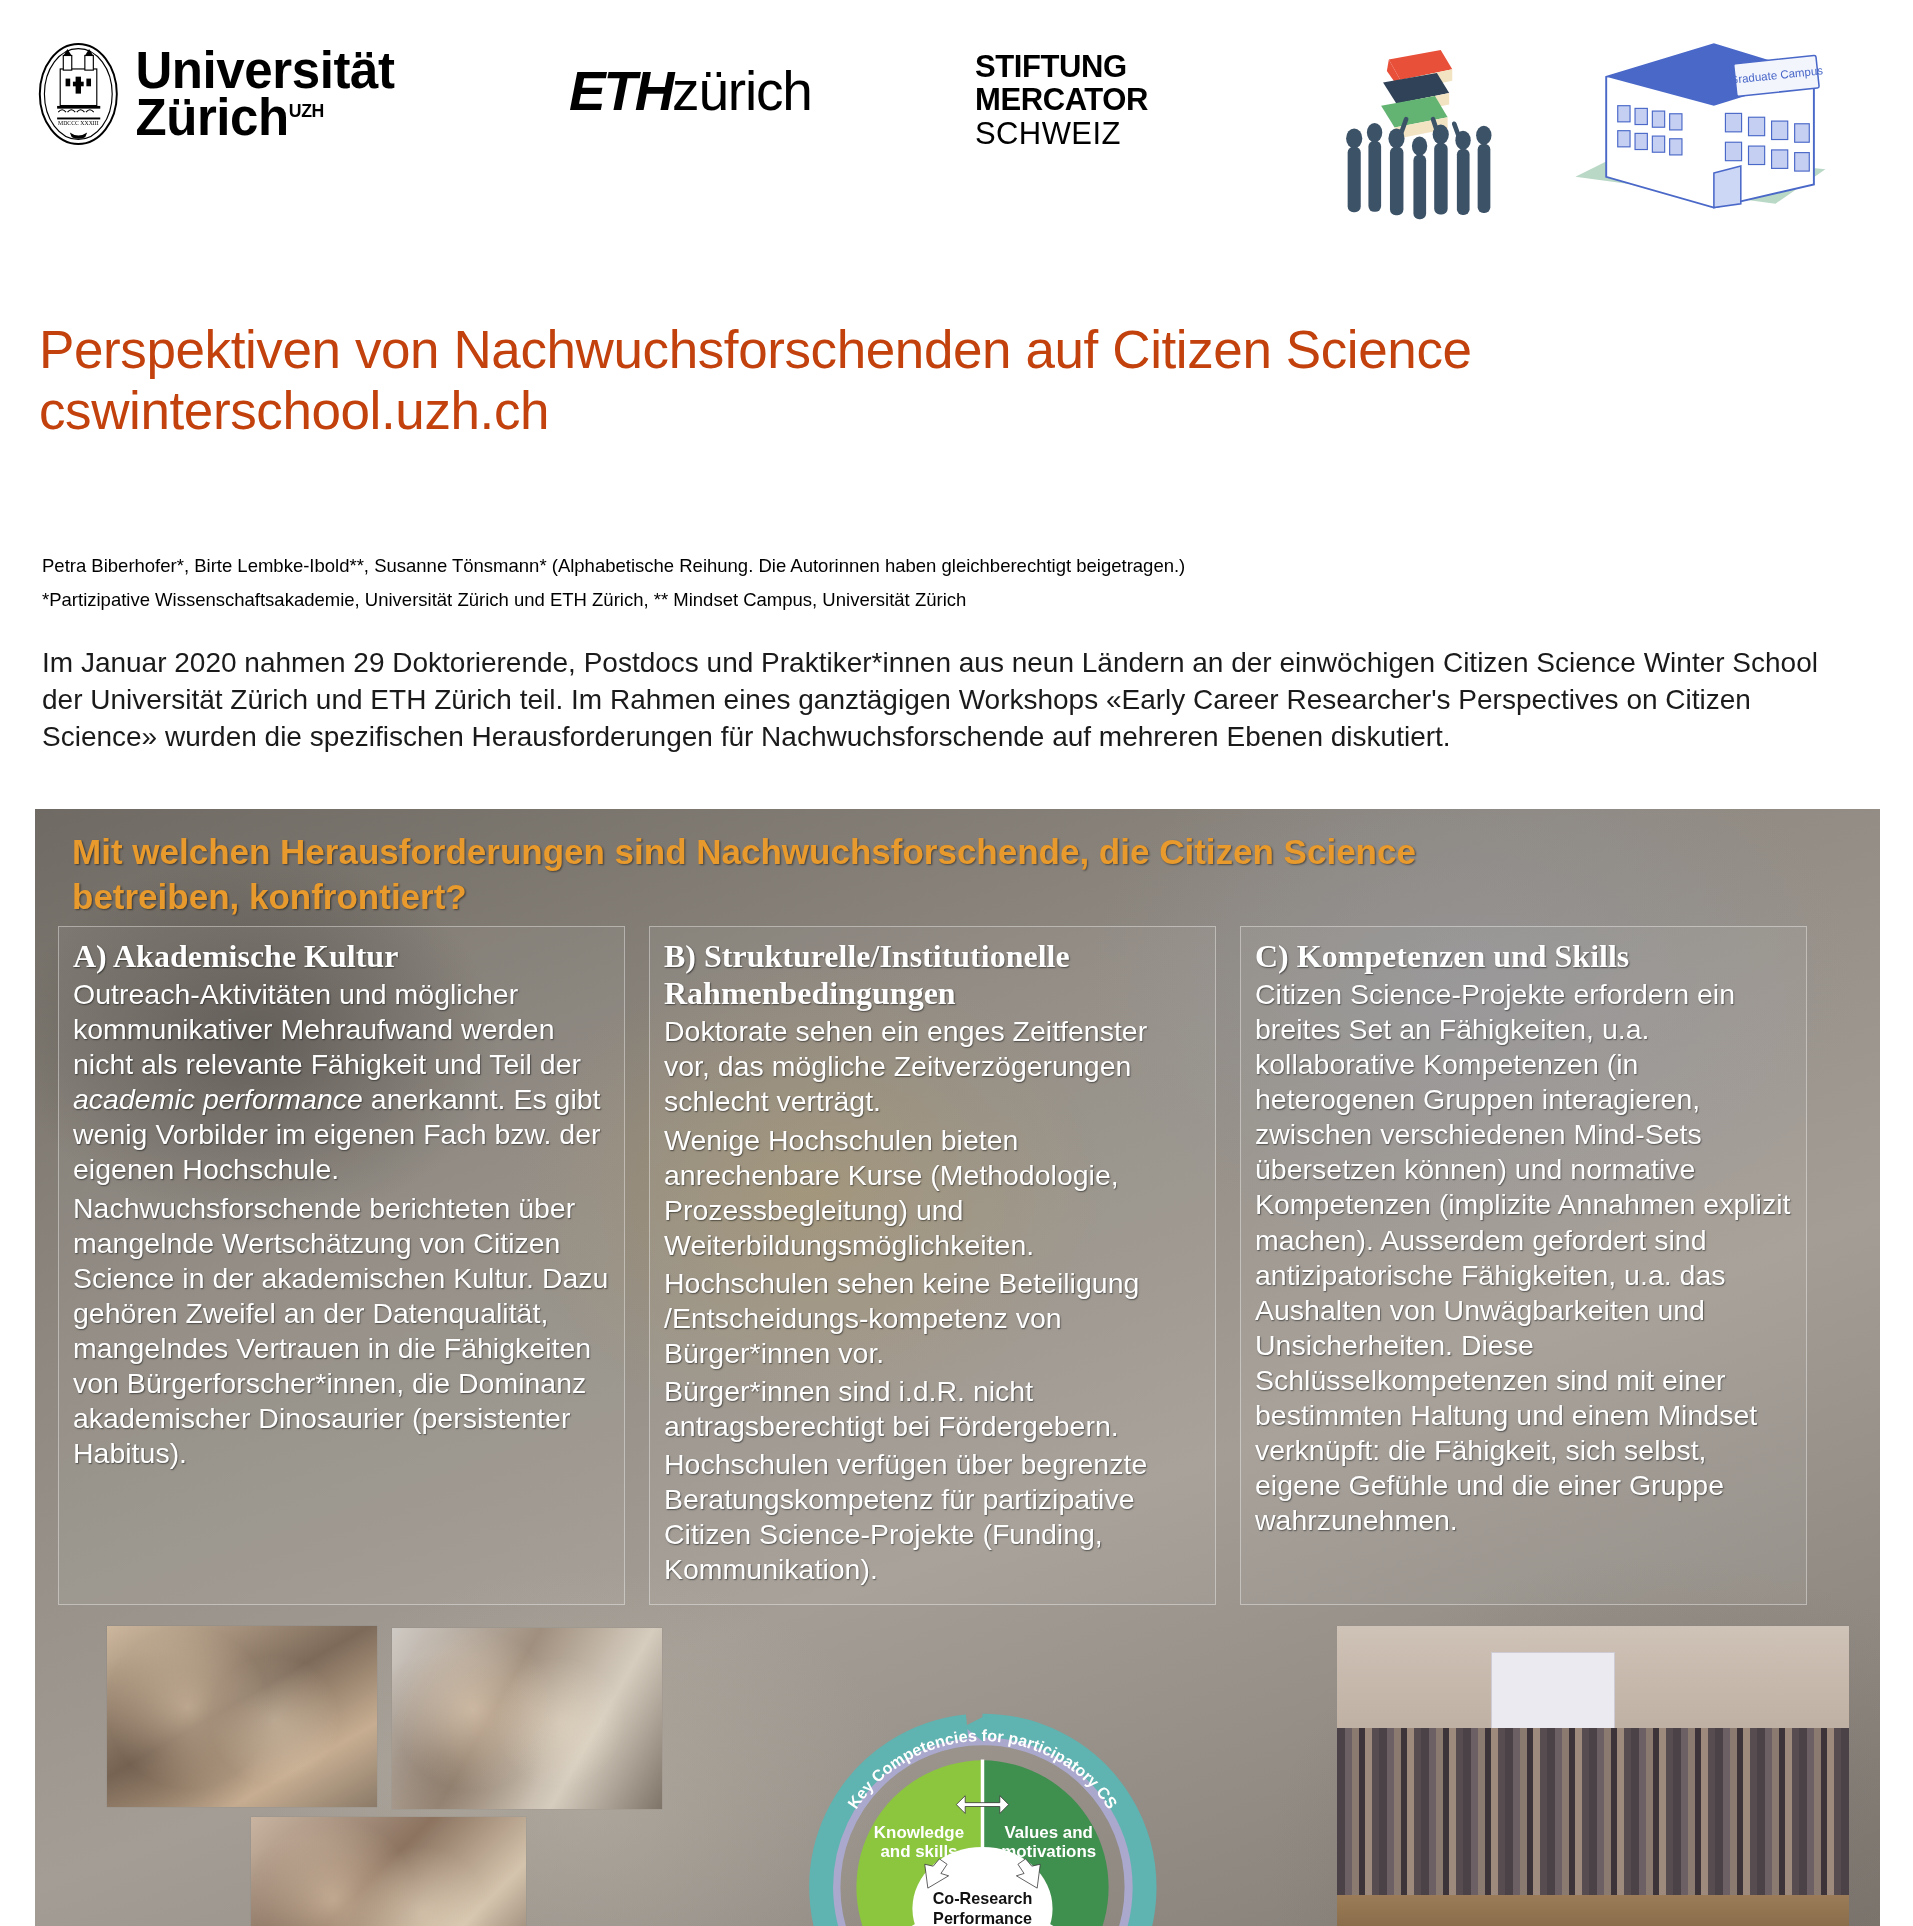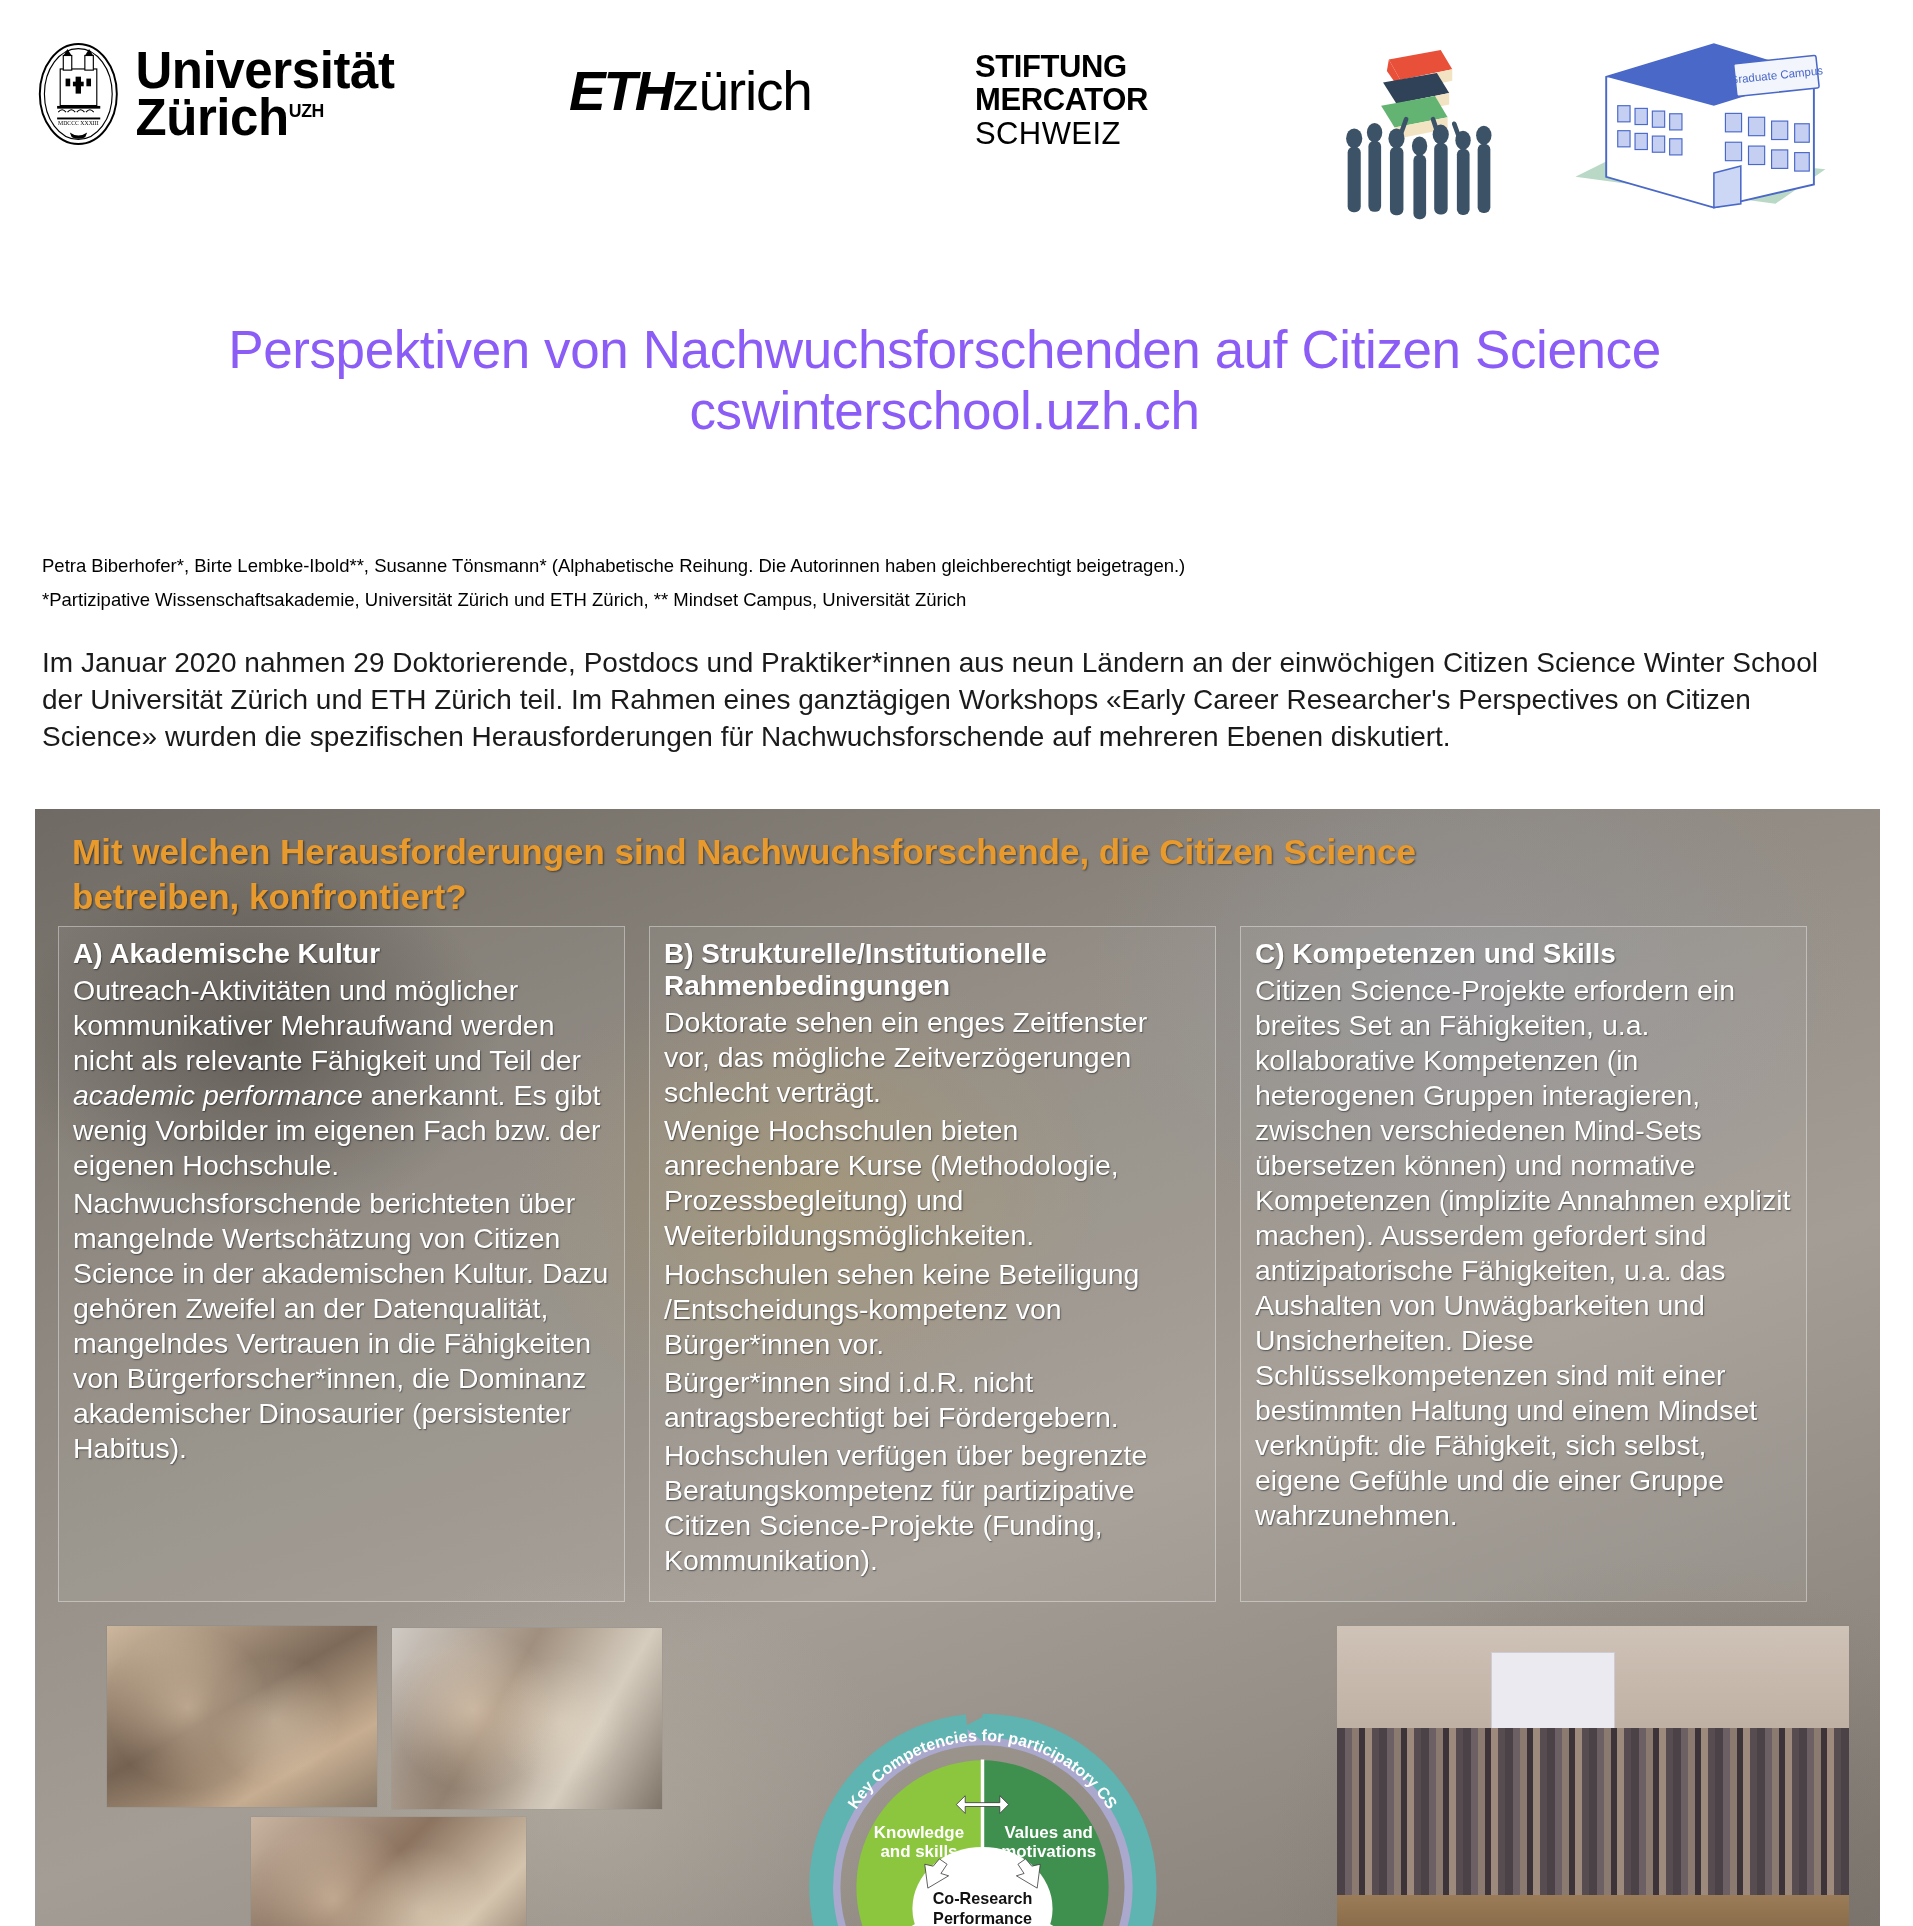--- a/index.html
+++ b/index.html
@@ -27,21 +27,21 @@
   .logo-eth{position:absolute;left:569px;top:64px;font-size:55px;line-height:1;letter-spacing:-1.2px;}
   .logo-eth .eth{font-weight:800;font-style:italic;letter-spacing:-2.3px;}
   .logo-eth .zurich{font-weight:400;}
   .logo-mercator{position:absolute;left:975px;top:50px;font-size:31px;font-weight:800;line-height:1.08;letter-spacing:-0.4px;}
   .logo-mercator .third{font-weight:400;letter-spacing:0.4px;}
   .logo-books{position:absolute;left:1325px;top:23px;width:193px;height:200px;}
   .logo-campus{position:absolute;left:1560px;top:23px;width:277px;height:200px;}
 
   
   .title-block{position:absolute;left:39px;top:320px;width:1811px;}
-  .title-line{font-size:53px;font-weight:400;color:#8b5cf6;line-height:1.15;letter-spacing:-0.4px;text-align:center;}
+  .title-line{font-size:53px;font-weight:400;color:#c2410c;line-height:1.15;letter-spacing:-0.4px;}
 
   
   .authors{position:absolute;left:42px;top:545px;width:1695px;}
   .authors div{font-size:18.5px;line-height:1.42;color:#000;margin-top:8px;}
 
   
   .abstract{position:absolute;left:42px;top:644px;width:1807px;
     font-size:28px;line-height:1.33;color:#1a1a1a;}
 
   
@@ -65,22 +65,22 @@
   .cols{position:absolute;left:23px;top:117px;width:1803px;display:flex;gap:24px;}
   .col{
     width:567px;
     border:0.8px solid rgba(255,255,255,.38);
     background:rgba(255,255,255,.055);
     padding:10.8px 14px 13px 14px;
     box-sizing:border-box;
     min-height:676px;
   }
   .col h3{
-    margin:0 0 2.3px 0;font-size:28px;font-weight:700;color:#ffffff;
-    line-height:1.16;text-shadow:0.8px 0.8px 1.5px rgba(0,0,0,.5);
+    margin:0 0 2.3px 0;font-size:32px;font-weight:700;color:#ffffff;
+    line-height:1.16;text-shadow:0.8px 0.8px 1.5px rgba(0,0,0,.5);font-family:Liberation Serif, serif;
   }
   .col p{
     margin:0 0 3.1px 0;font-size:28.5px;font-weight:400;color:#ffffff;
     line-height:1.23;text-shadow:0.8px 0.8px 1.5px rgba(0,0,0,.5);
   }
   .col p em{font-style:italic;}
 
   
   .photos{position:absolute;left:64px;top:813px;width:678px;height:408px;}
   .ph{position:absolute;background:#b8ada0;box-shadow:0 0 0 0.4px rgba(0,0,0,.08);overflow:hidden;}

